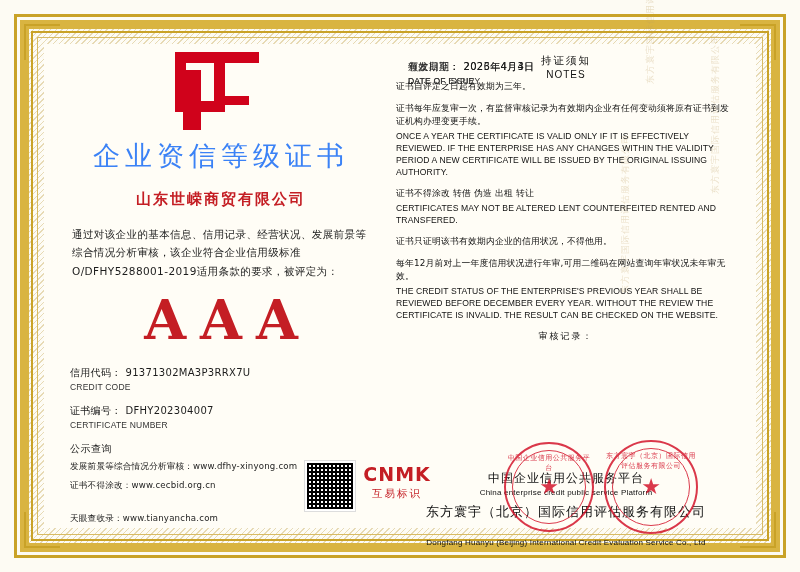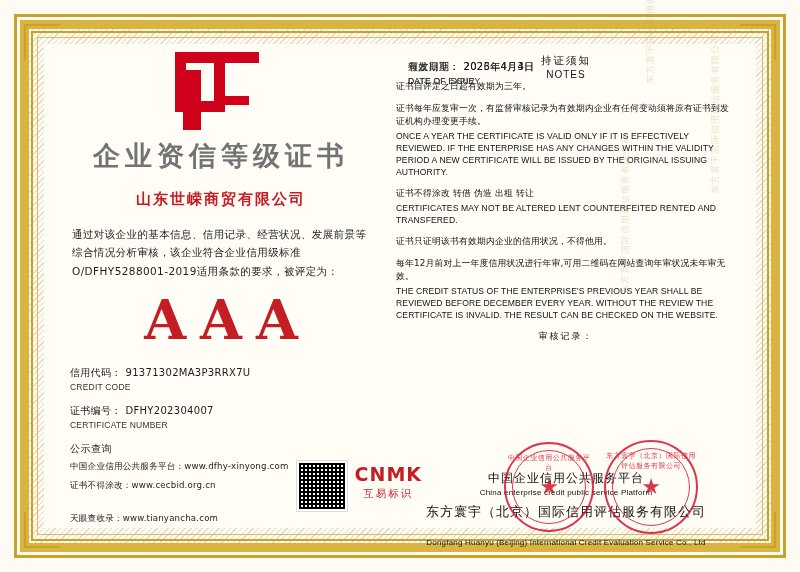--- a/index.html
+++ b/index.html
@@ -107,22 +107,22 @@
     left: 34px; top: 18px; width: 50px; height: 60px;
     border: 11px solid #d0021b;
     background: transparent;
     box-sizing: border-box;
   }
   .logo .midline { left: 44px; top: 44px; width: 30px; height: 9px; }
 
   .cn-title {
     font-family: "DejaVu Sans", sans-serif;
     font-size: 27px;
-    font-weight: bold;
-    color: #737373;
+    font-weight: normal;
+    color: #3b82f6;
     letter-spacing: 5px;
     margin-top: 8px;
     white-space: nowrap;
   }
   .company {
     font-family: "DejaVu Sans", sans-serif;
     font-size: 15px;
     font-weight: bold;
     color: #c41e24;
     letter-spacing: 2px;
@@ -415,21 +415,21 @@
             <div class="f-en">DATE OF EXPIRY</div>
           </div>
         </div>
 
       </div>
 
       <div class="pubquery">
         <div class="pq-title">公示查询</div>
         <div class="pq-body">
           <div class="pq-lines">
-            <div class="pq-line">中国企业信用公共服务平台：www.dfhy-xinyong.com</div>
+            <div class="pq-line">发展前景等综合情况分析审核：www.dfhy-xinyong.com</div>
             <div class="pq-line">证书不得涂改：www.cecbid.org.cn</div>
           </div>
           <div class="qr"></div>
           <div class="cnmk">
             <div class="big">CNMK</div>
             <div class="sub">互易标识</div>
           </div>
         </div>
       </div>
 

